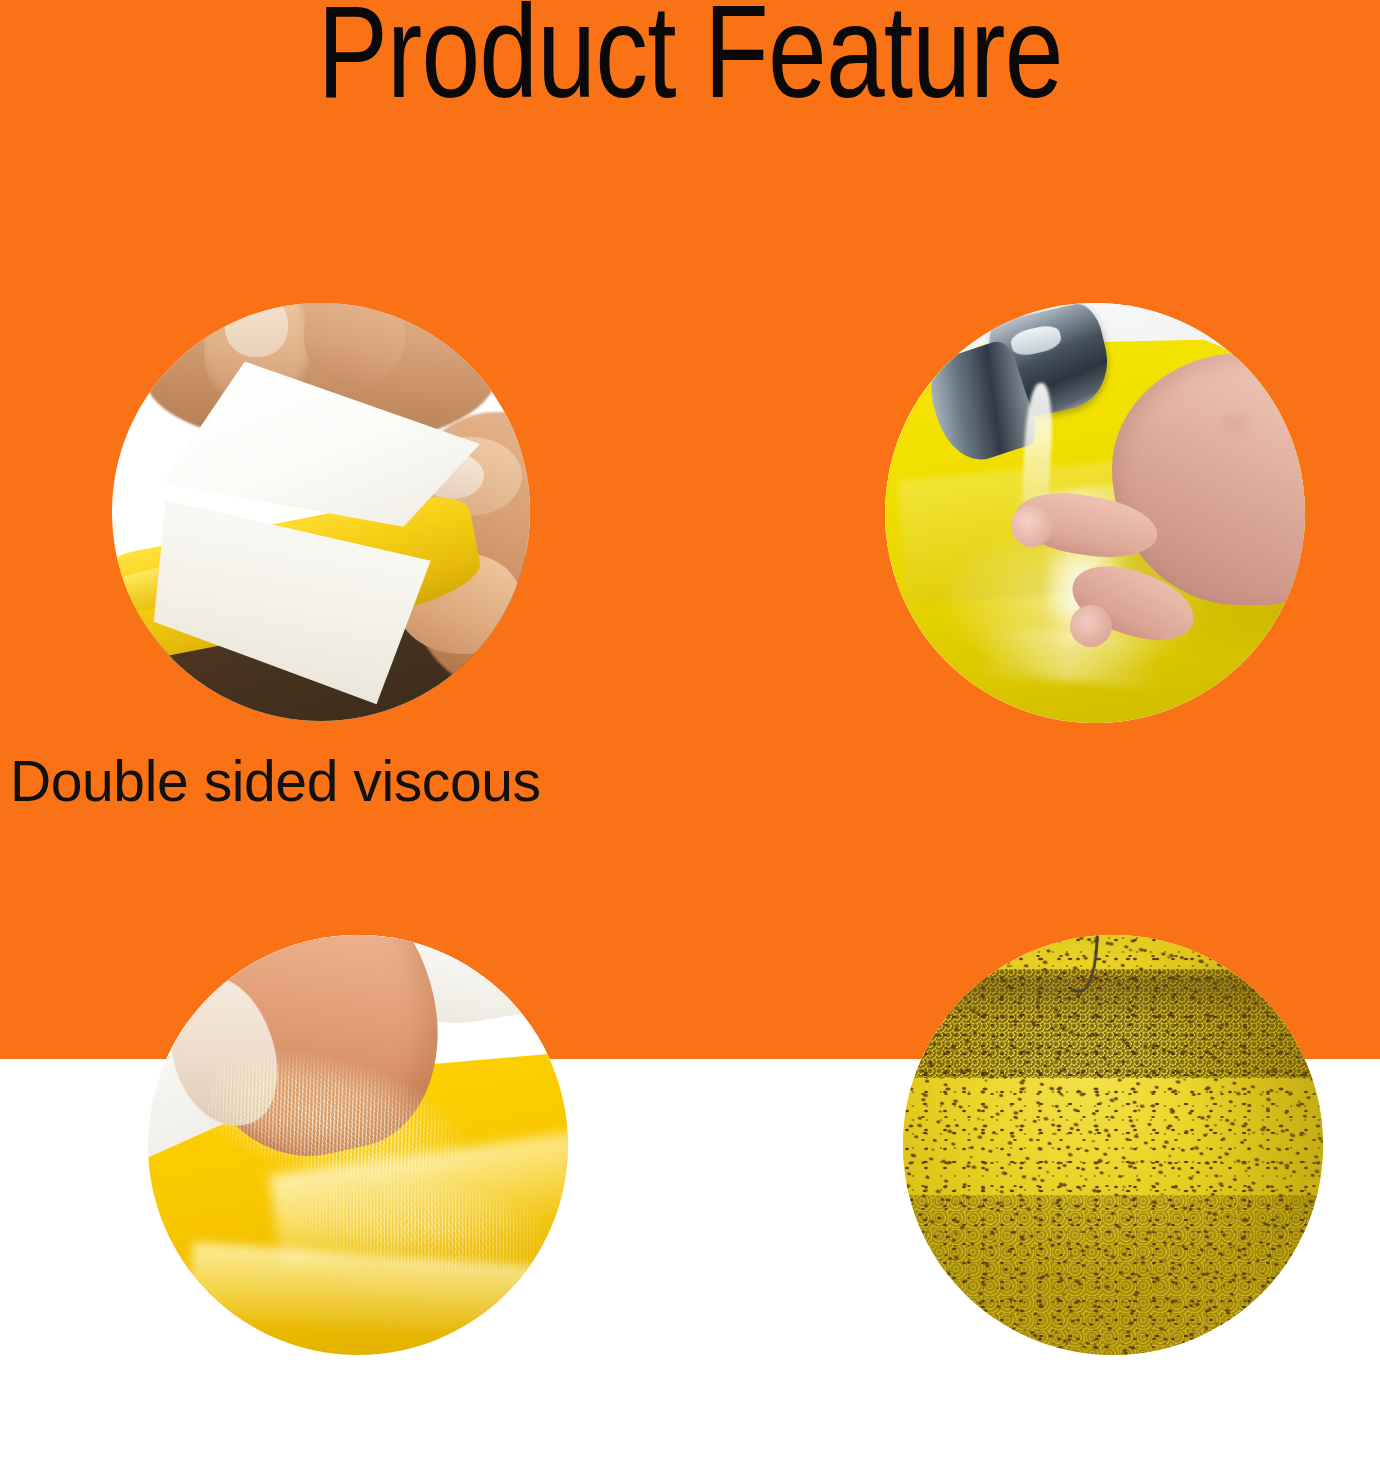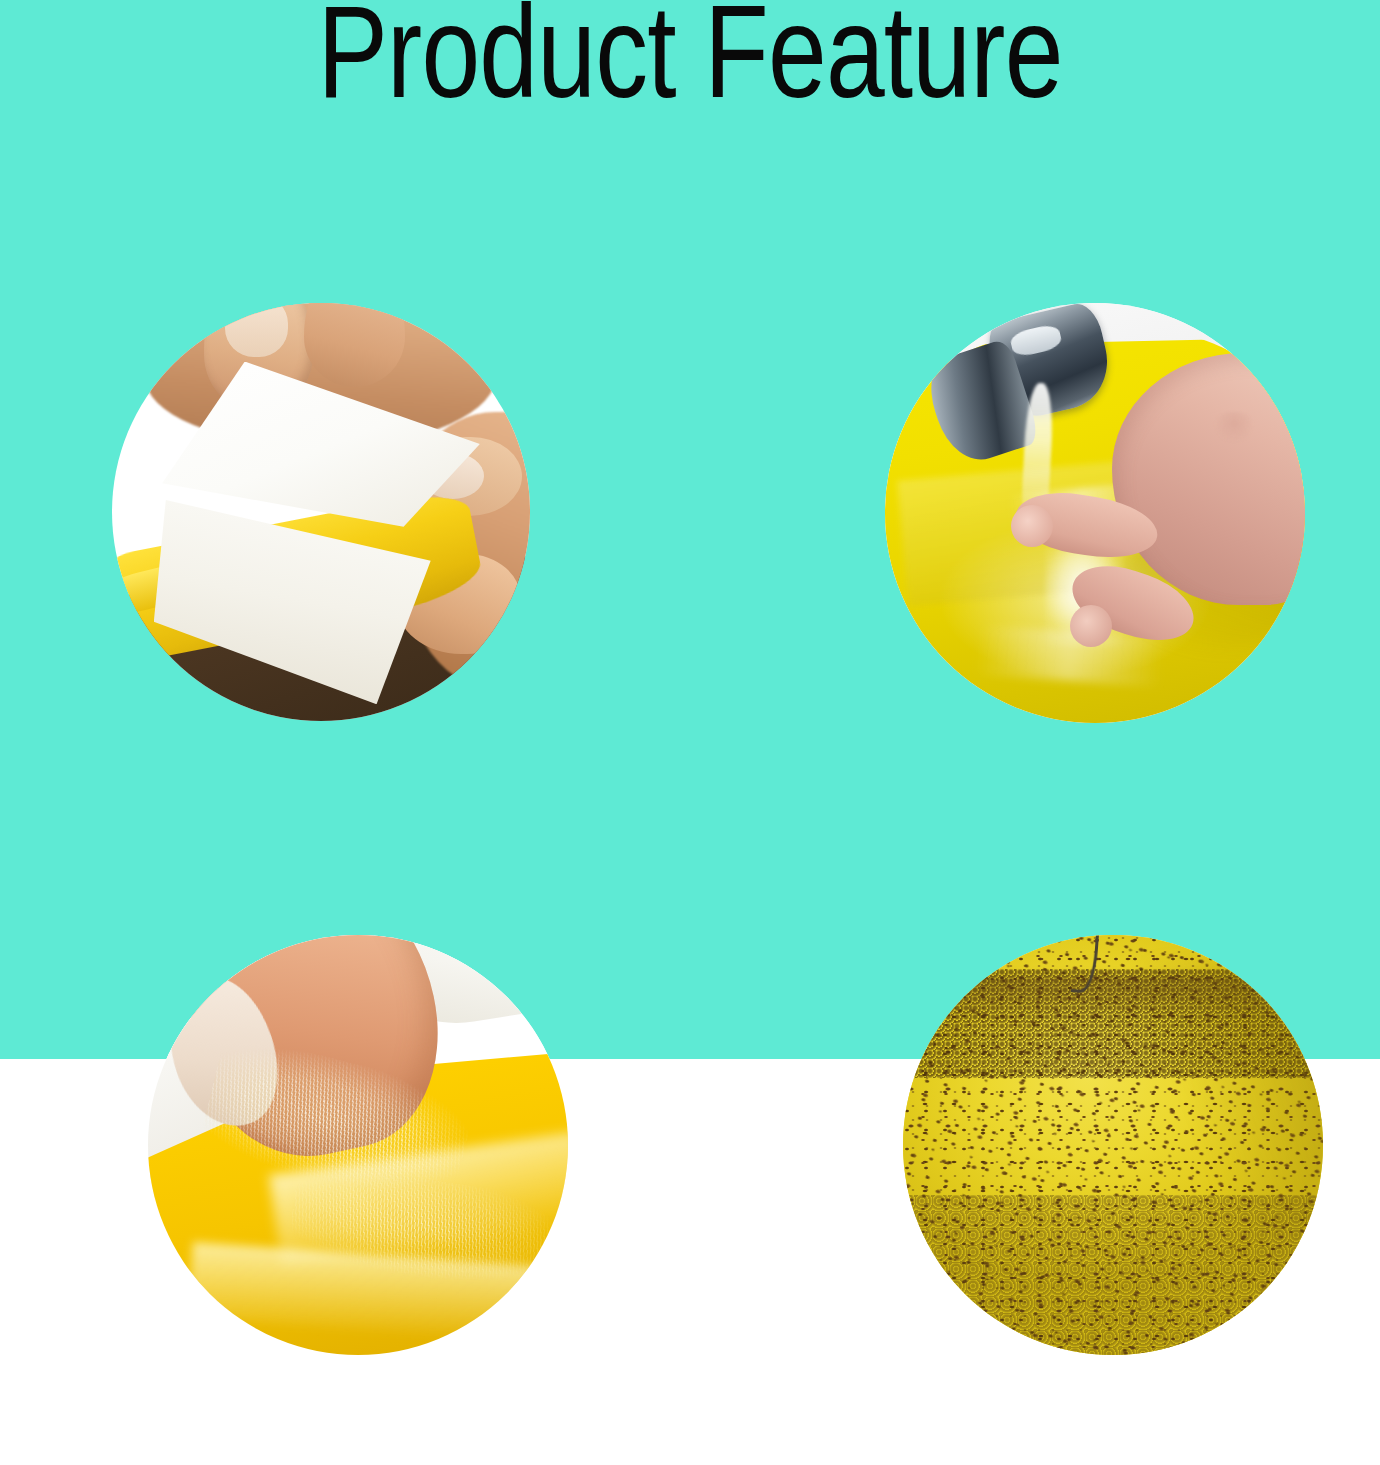--- a/index.html
+++ b/index.html
@@ -2,21 +2,21 @@
 <html><head>
 <meta charset="utf-8">
 <style>
   html,body{margin:0;padding:0;}
   body{
     width:1380px;height:1465px;
     background:#ffffff;
     font-family:"Liberation Sans","DejaVu Sans",sans-serif;
     overflow:hidden;position:relative;
   }
-  .page{position:relative;width:1380px;height:1059px;background:#5eead4;}
+  .page{position:relative;width:1380px;height:1059px;background:#f97316;}
 
   
   .title{
     position:absolute;left:0;top:-4px;width:1380px;
     text-align:center;
     font-size:132px;line-height:112px;
     font-weight:400;
     color:#090909;
     letter-spacing:-1px;
     transform:scaleX(0.80);
@@ -382,20 +382,21 @@
         <div class="p1-hand-right"></div>
         <div class="p1-finger-r1"></div>
         <div class="p1-nail-r"></div>
         <div class="p1-finger-r2"></div>
         <div class="p1-yellow"></div>
         <div class="p1-yellowedge"></div>
         <div class="p1-white-top"></div>
         <div class="p1-white-bot"></div>
       </div>
     </div>
+    <div class="caption" style="left:10px;top:750px;">Double sided viscous</div>
   </div>
 
   <div class="cell" style="left:690px;top:0;width:690px;height:830px;">
     <div class="circle" style="left:195px;top:303px;width:420px;height:420px;">
       <div class="inner">
         <div class="p2-bg"></div>
         <div class="p2-sheet"></div>
         <div class="p2-sheet-fold"></div>
         <div class="p2-shadow"></div>
         <div class="p2-faucet"></div>

